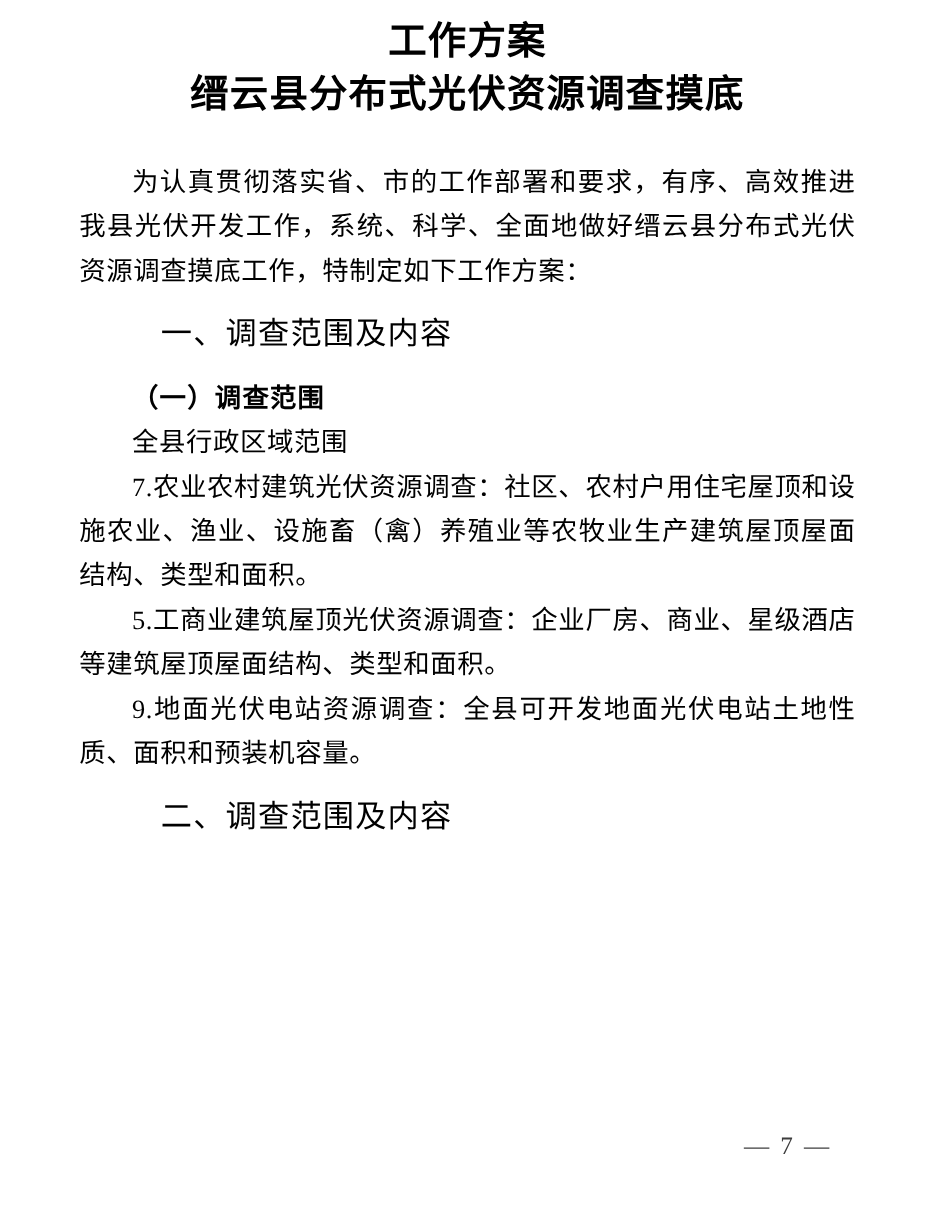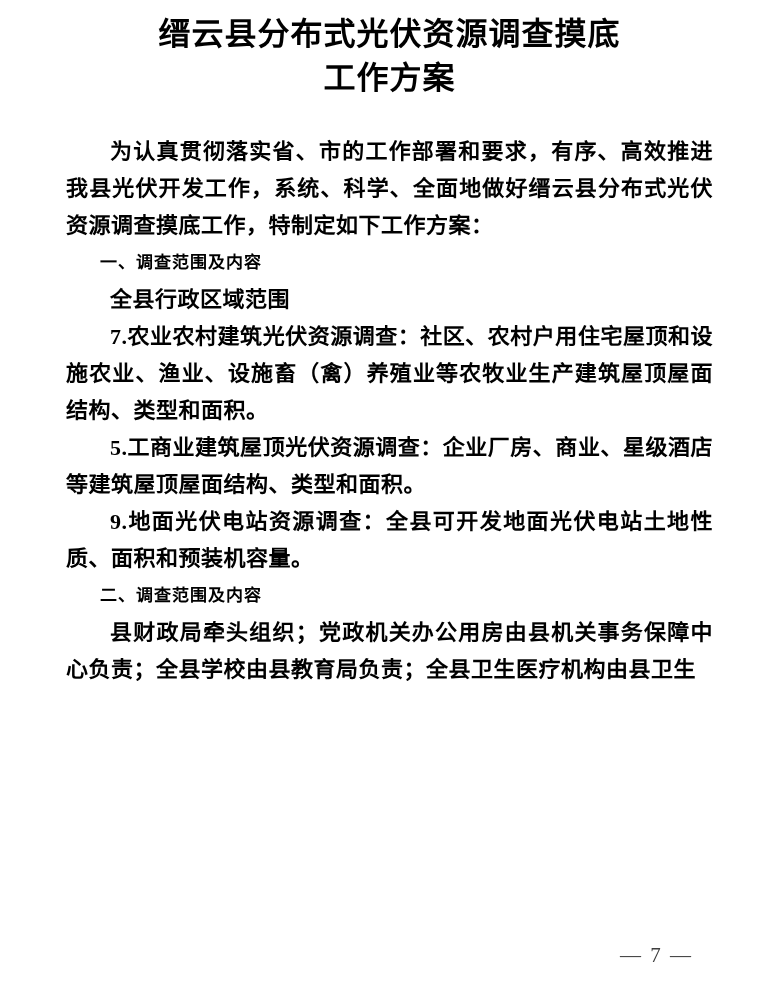--- a/index.html
+++ b/index.html
@@ -32,28 +32,27 @@
   .doc-body {
     margin: 33px 66px 0 66px;
     font-size: 22px;
     line-height: 37px;
   }
   .para {
     margin: 0;
     text-indent: 2em;
     text-align: justify;
     letter-spacing: 0.5px;
-    font-weight: bold;
   }
   .heading-l1 {
-    margin: 0;
-    font-size: 17px;
+    margin: 16px;
+    font-size: 26px;
     line-height: 37px;
     text-indent: 2em;
-    font-weight: bold;
+    font-weight: normal;
     font-family: "Liberation Sans", "DejaVu Sans", sans-serif;
     letter-spacing: 1px;
   }
   .heading-l2 {
     margin: 0;
     font-size: 22px;
     line-height: 37px;
     text-indent: 2em;
     font-weight: bold;
     font-family: "Liberation Serif", "DejaVu Serif", serif;
@@ -69,43 +68,43 @@
     letter-spacing: 2px;
     font-family: "Liberation Serif", "DejaVu Serif", serif;
   }
 </style>
 </head>
 <body>
 
 <div class="page">
 
   <h1 class="doc-title">
+    <span class="title-line">工作方案</span>
     <span class="title-line">缙云县分布式光伏资源调查摸底</span>
-    <span class="title-line">工作方案</span>
   </h1>
 
   <div class="doc-body">
 
     <p class="para">为认真贯彻落实省、市的工作部署和要求，有序、高效推进我县光伏开发工作，系统、科学、全面地做好缙云县分布式光伏资源调查摸底工作，特制定如下工作方案：</p>
 
     <h2 class="heading-l1">一、调查范围及内容</h2>
 
+    <h3 class="heading-l2">（一）调查范围</h3>
 
     <p class="para">全县行政区域范围</p>
 
 
 
     <p class="para">7.农业农村建筑光伏资源调查：社区、农村户用住宅屋顶和设施农业、渔业、设施畜（禽）养殖业等农牧业生产建筑屋顶屋面结构、类型和面积。</p>
 
     <p class="para">5.工商业建筑屋顶光伏资源调查：企业厂房、商业、星级酒店等建筑屋顶屋面结构、类型和面积。</p>
 
     <p class="para">9.地面光伏电站资源调查：全县可开发地面光伏电站土地性质、面积和预装机容量。</p>
 
     <h2 class="heading-l1">二、调查范围及内容</h2>
 
 
-    <p class="para">县财政局牵头组织；党政机关办公用房由县机关事务保障中心负责；全县学校由县教育局负责；全县卫生医疗机构由县卫生</p>
 
   </div>
 
   <div class="page-number">— 7 —</div>
 
 </div>
 
 </body></html>

